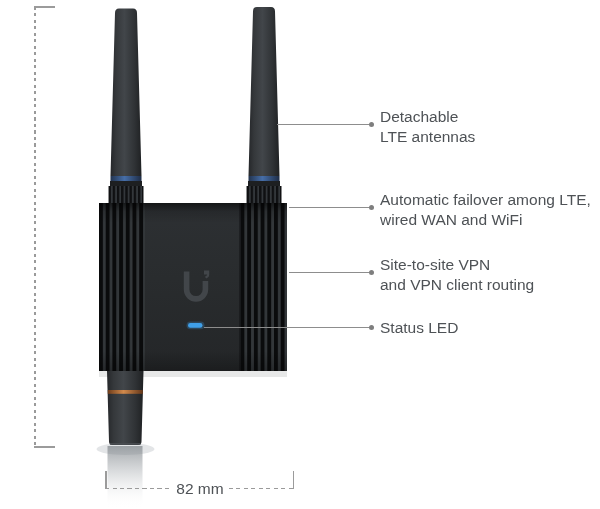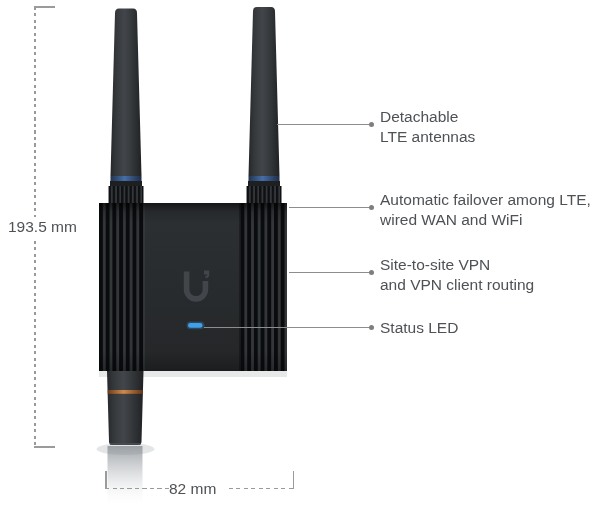--- a/index.html
+++ b/index.html
@@ -147,25 +147,24 @@
     <g>
       <path d="M107,371 L143.5,371 L141.5,441.5 Q141.5,445 138,445 L112.5,445 Q109,445 109,441.5 Z" fill="url(#gradAnt)"></path>
       <rect x="107.8" y="390" width="35" height="3.8" fill="url(#gradRingOrange)"></rect>
       <rect x="110" y="443" width="30.5" height="1.8" fill="#4a4e52" opacity="0.85"></rect>
     </g>
   </svg>
 
   <div class="dim dim-line-h" style="left:34px;top:6px;width:21px;"></div>
   <div class="dim dim-dash-v" style="left:34px;top:7px;height:440px;"></div>
   <div class="dim dim-line-h" style="left:34px;top:446px;width:21px;"></div>
-  <div class="dim-label" style="left:5px;top:217px;">193.5 mm</div>
 
   <div class="dim dim-line-v" style="left:105px;top:471px;height:18px;"></div>
   <div class="dim dim-dash-h" style="left:105px;top:487.5px;width:64px;"></div>
-  <div class="dim-label" style="left:166px;top:479px;width:62px;background:transparent;">82 mm</div>
+  <div class="dim-label" style="left:166px;top:479px;width:62px;text-align:center;background:transparent;">82 mm</div>
   <div class="dim dim-dash-h" style="left:229px;top:487.5px;width:65px;"></div>
   <div class="dim dim-line-v" style="left:292.5px;top:471px;height:18px;"></div>
 
   <div class="callout">
     <div class="c-line" style="left:277px;top:123.5px;width:92px;"></div>
     <div class="c-dot" style="left:369px;top:121.5px;"></div>
     <div class="c-text" style="left:380px;top:107px;">Detachable
 LTE antennas</div>
   </div>
 

